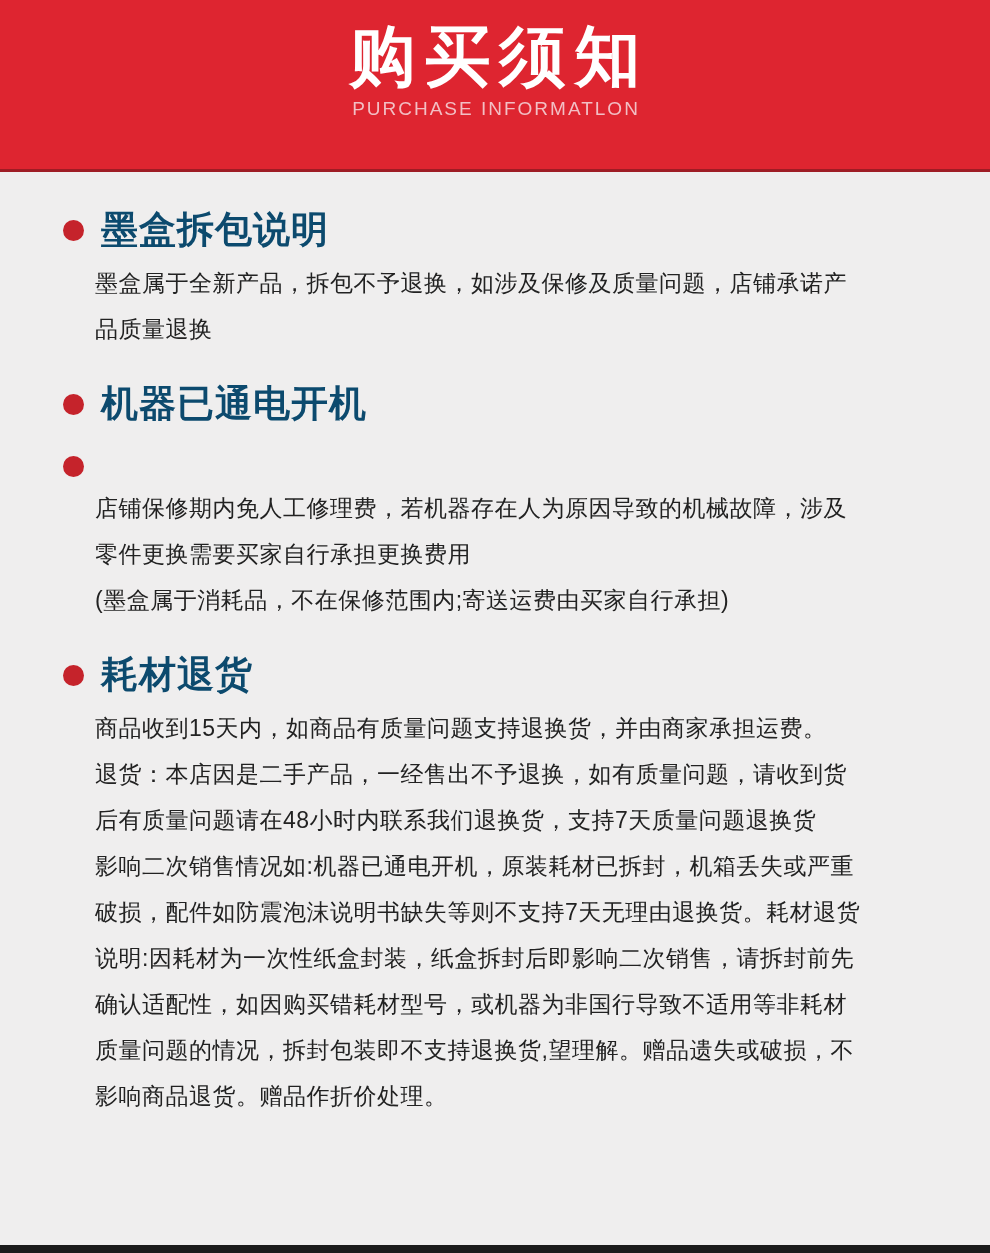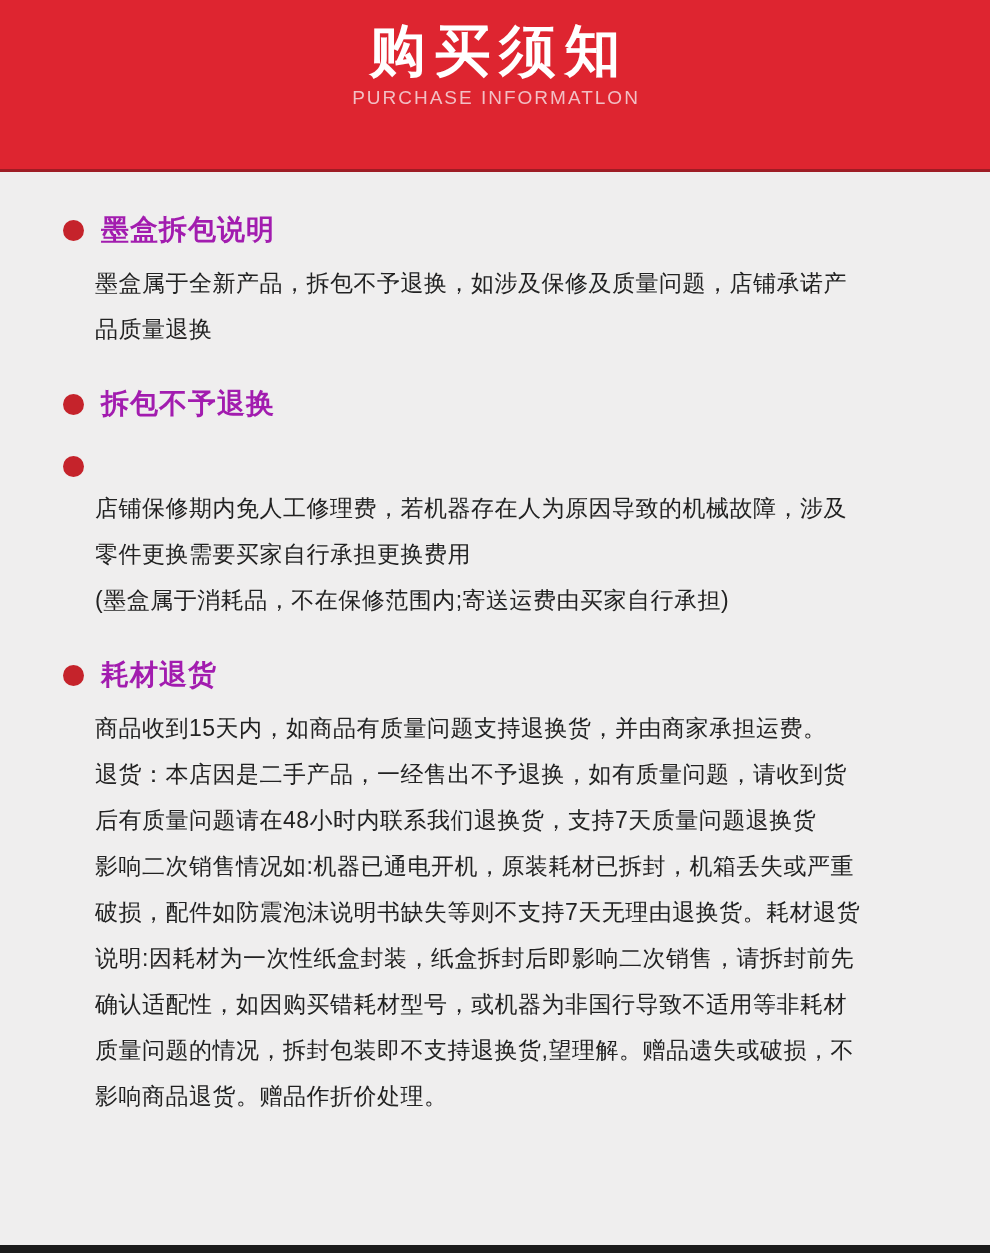--- a/index.html
+++ b/index.html
@@ -18,21 +18,21 @@
   
   .banner {
     height: 172px;
     background: #de2530;
     border-bottom: 3px solid #9e1c24;
     text-align: center;
     padding-top: 20px;
   }
   .banner h1 {
     color: #ffffff;
-    font-size: 56px;
+    font-size: 66px;
     font-weight: 700;
     letter-spacing: 9px;
     text-indent: 9px;
     line-height: 1.12;
   }
   .banner .subtitle {
     color: #f2bfc4;
     font-size: 19px;
     font-weight: 400;
     letter-spacing: 2px;
@@ -49,23 +49,23 @@
     margin-bottom: 8px;
   }
   .bullet {
     width: 21px;
     height: 21px;
     border-radius: 50%;
     background: #c5232b;
     flex: 0 0 auto;
   }
   .sec-head h2 {
-    font-size: 28px;
+    font-size: 37px;
     font-weight: 700;
-    color: #a21caf;
+    color: #0c4a6e;
     letter-spacing: 1px;
     line-height: 44px;
   }
   .sec-body {
     margin-left: 32px;
     font-size: 23px;
     line-height: 46px;
     color: #222222;
     letter-spacing: 0.5px;
     white-space: pre-line;
@@ -97,21 +97,21 @@
         <span class="bullet"></span>
         <h2>墨盒拆包说明</h2>
       </div>
       <p class="sec-body">墨盒属于全新产品，拆包不予退换，如涉及保修及质量问题，店铺承诺产
 品质量退换</p>
     </section>
 
     <section class="section">
       <div class="sec-head">
         <span class="bullet"></span>
-        <h2>拆包不予退换</h2>
+        <h2>机器已通电开机</h2>
       </div>
     </section>
 
     <section class="section">
       <div class="sec-head">
         <span class="bullet"></span>
       </div>
       <p class="sec-body">店铺保修期内免人工修理费，若机器存在人为原因导致的机械故障，涉及
 零件更换需要买家自行承担更换费用
 (墨盒属于消耗品，不在保修范围内;寄送运费由买家自行承担)</p>

